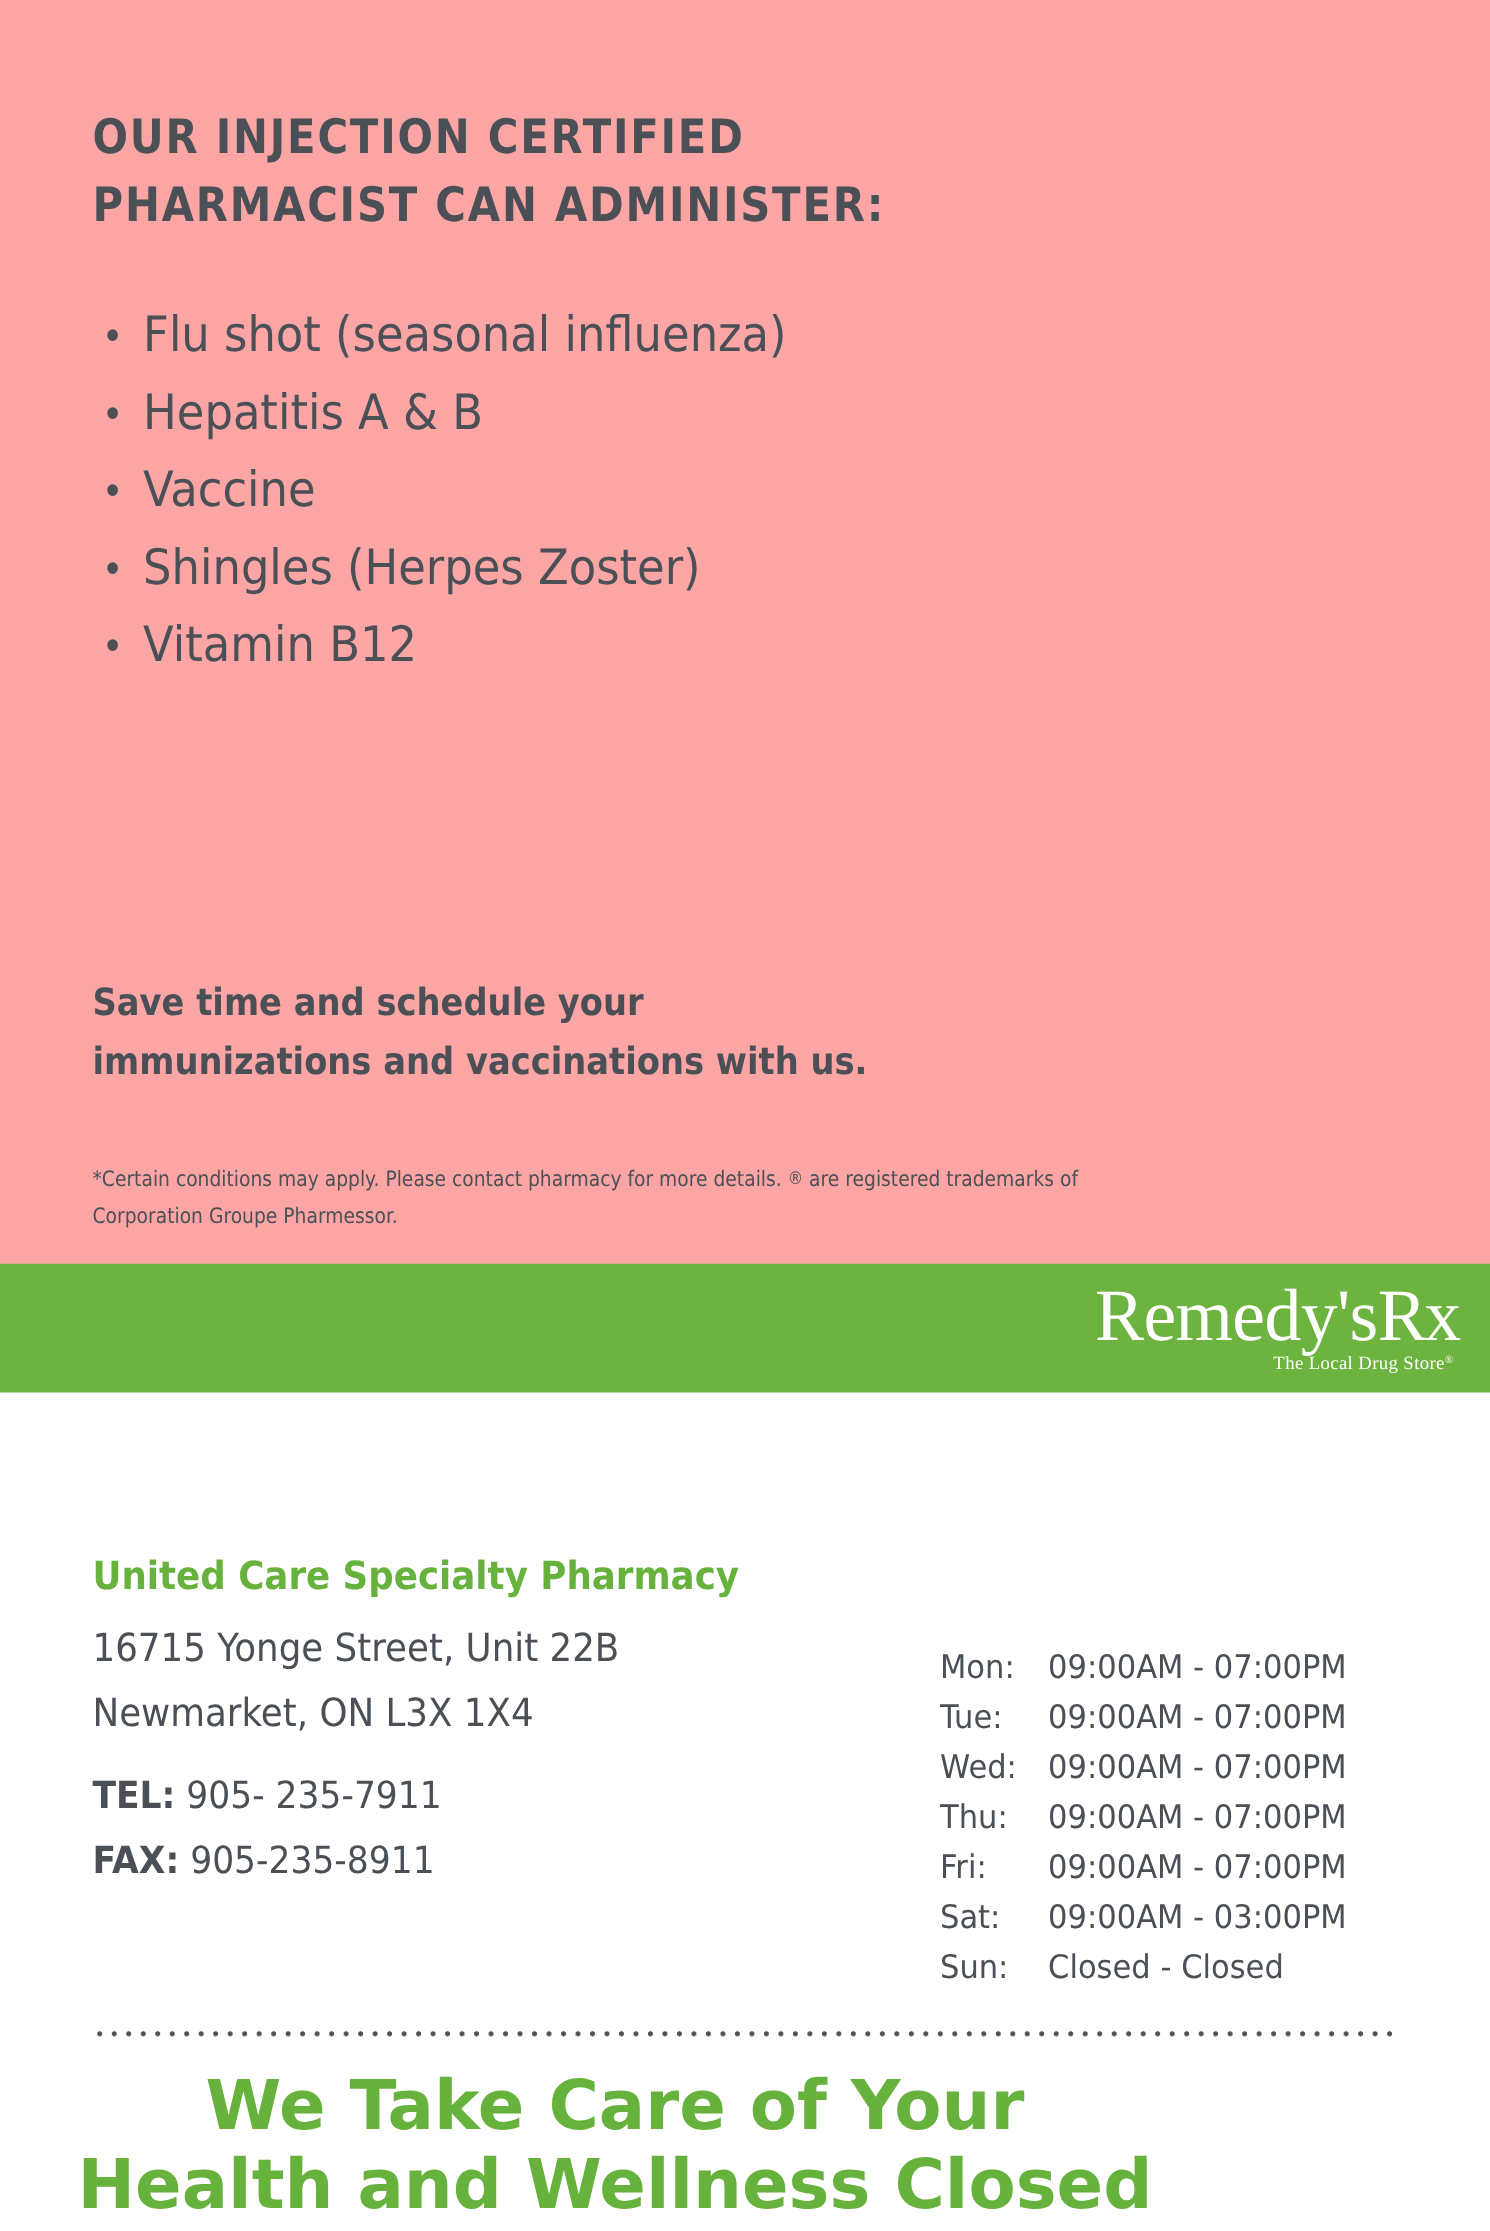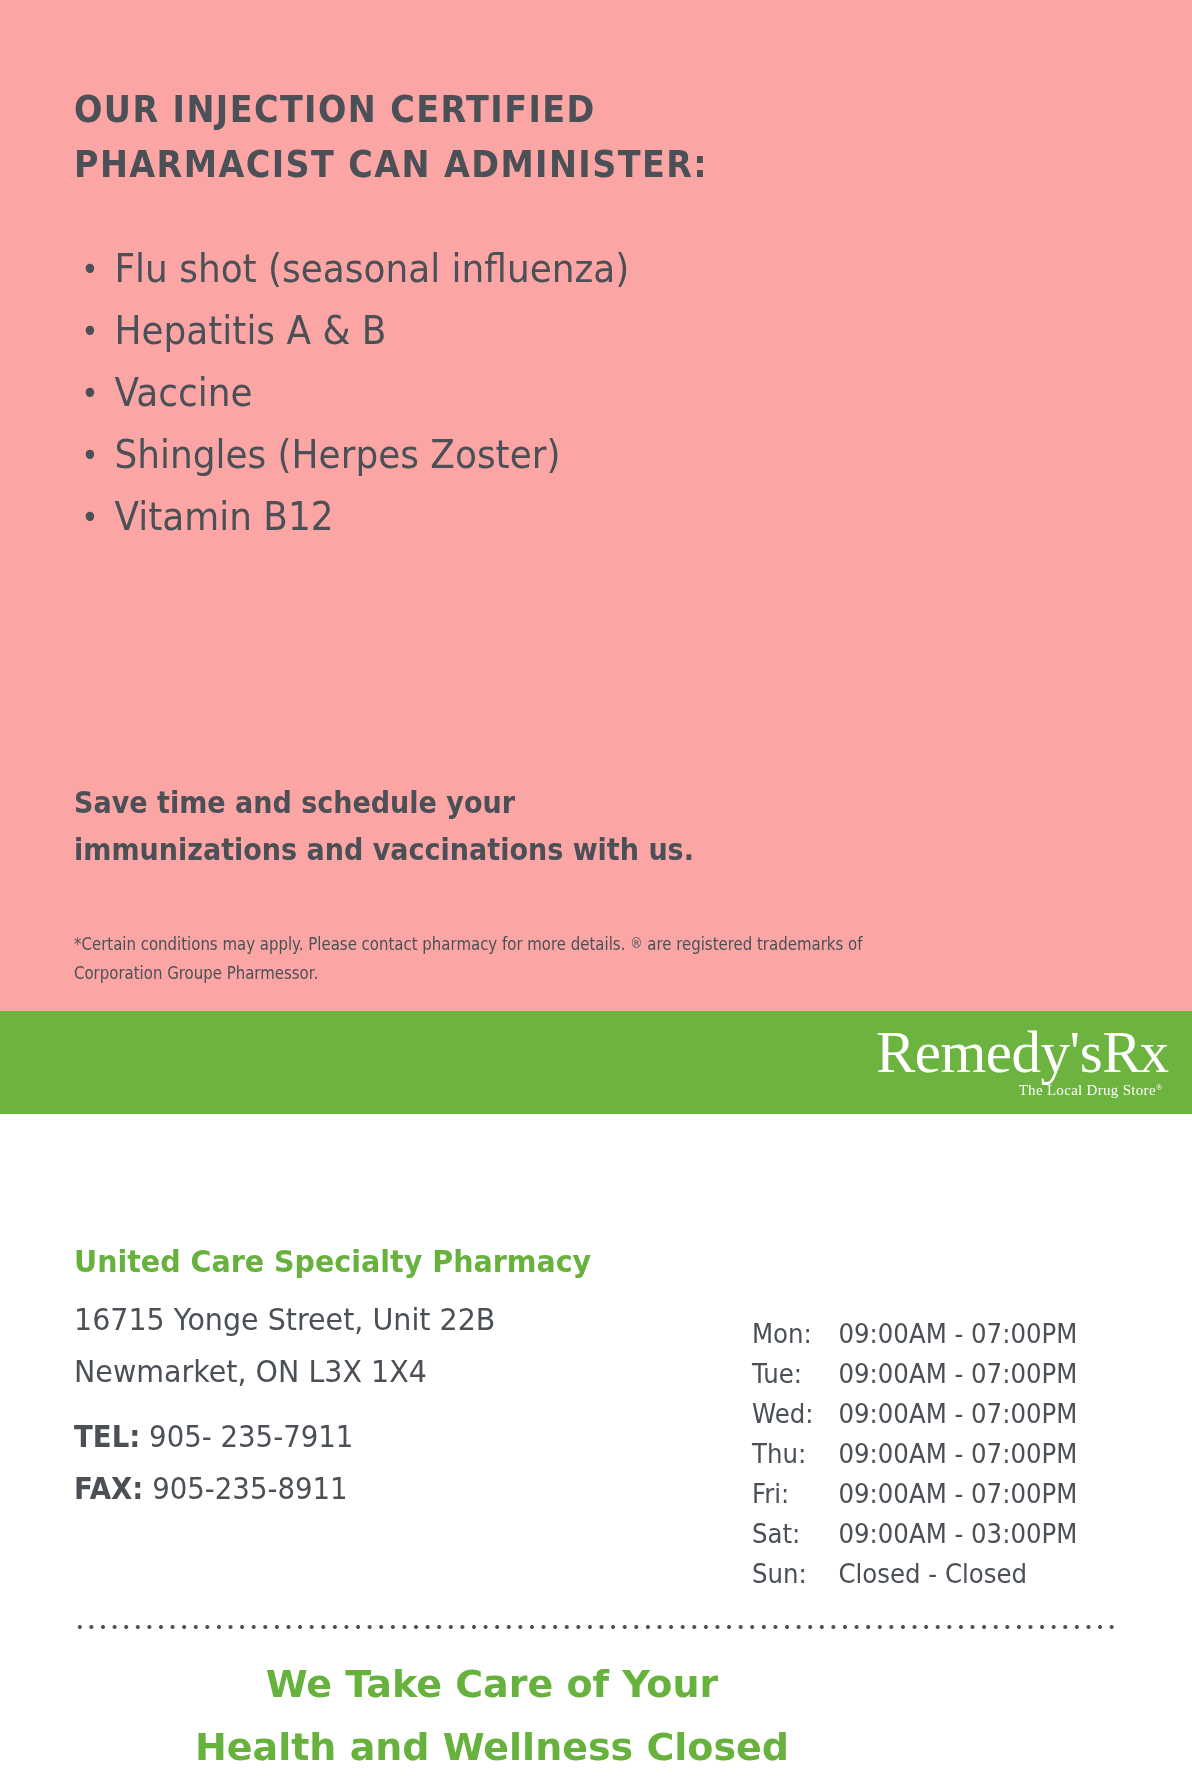--- a/index.html
+++ b/index.html
@@ -228,21 +228,21 @@
   }
 
   .slogan {
     position: absolute;
     left: 0;
     top: 487px;
     width: 984px;
     text-align: center;
     font-family: "DejaVu Sans", sans-serif;
     font-weight: bold;
-    font-size: 38px;
+    font-size: 55px;
     line-height: 63px;
     color: #66b23c;
   }
   .slogan .gline { display: block; white-space: nowrap; }
 </style>
 </head>
 <body>
 
 <div class="gray-panel">
 

